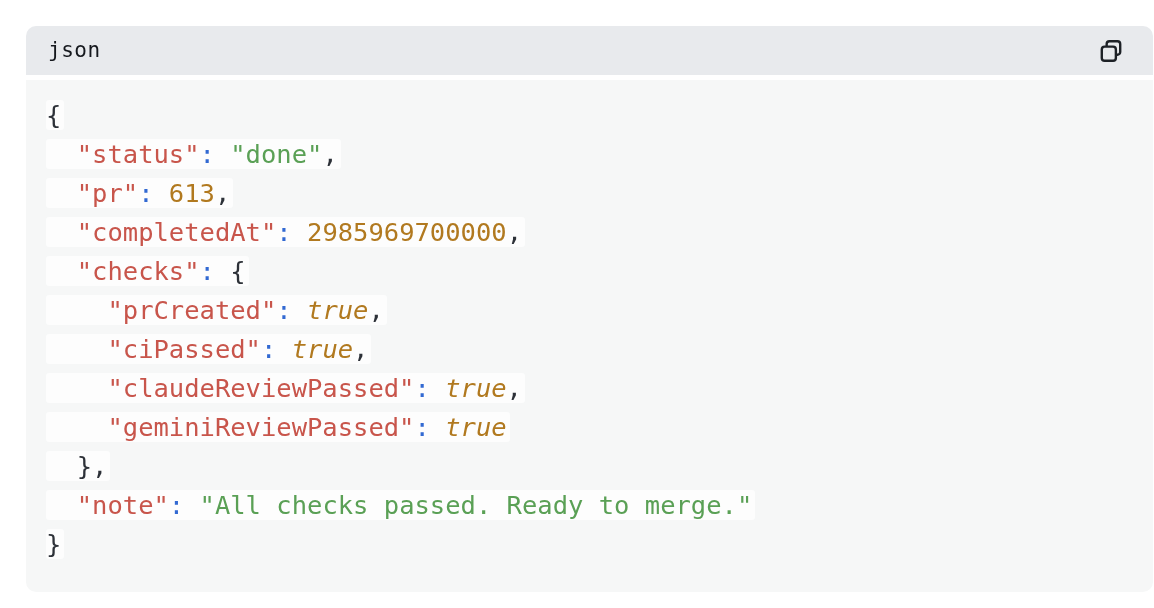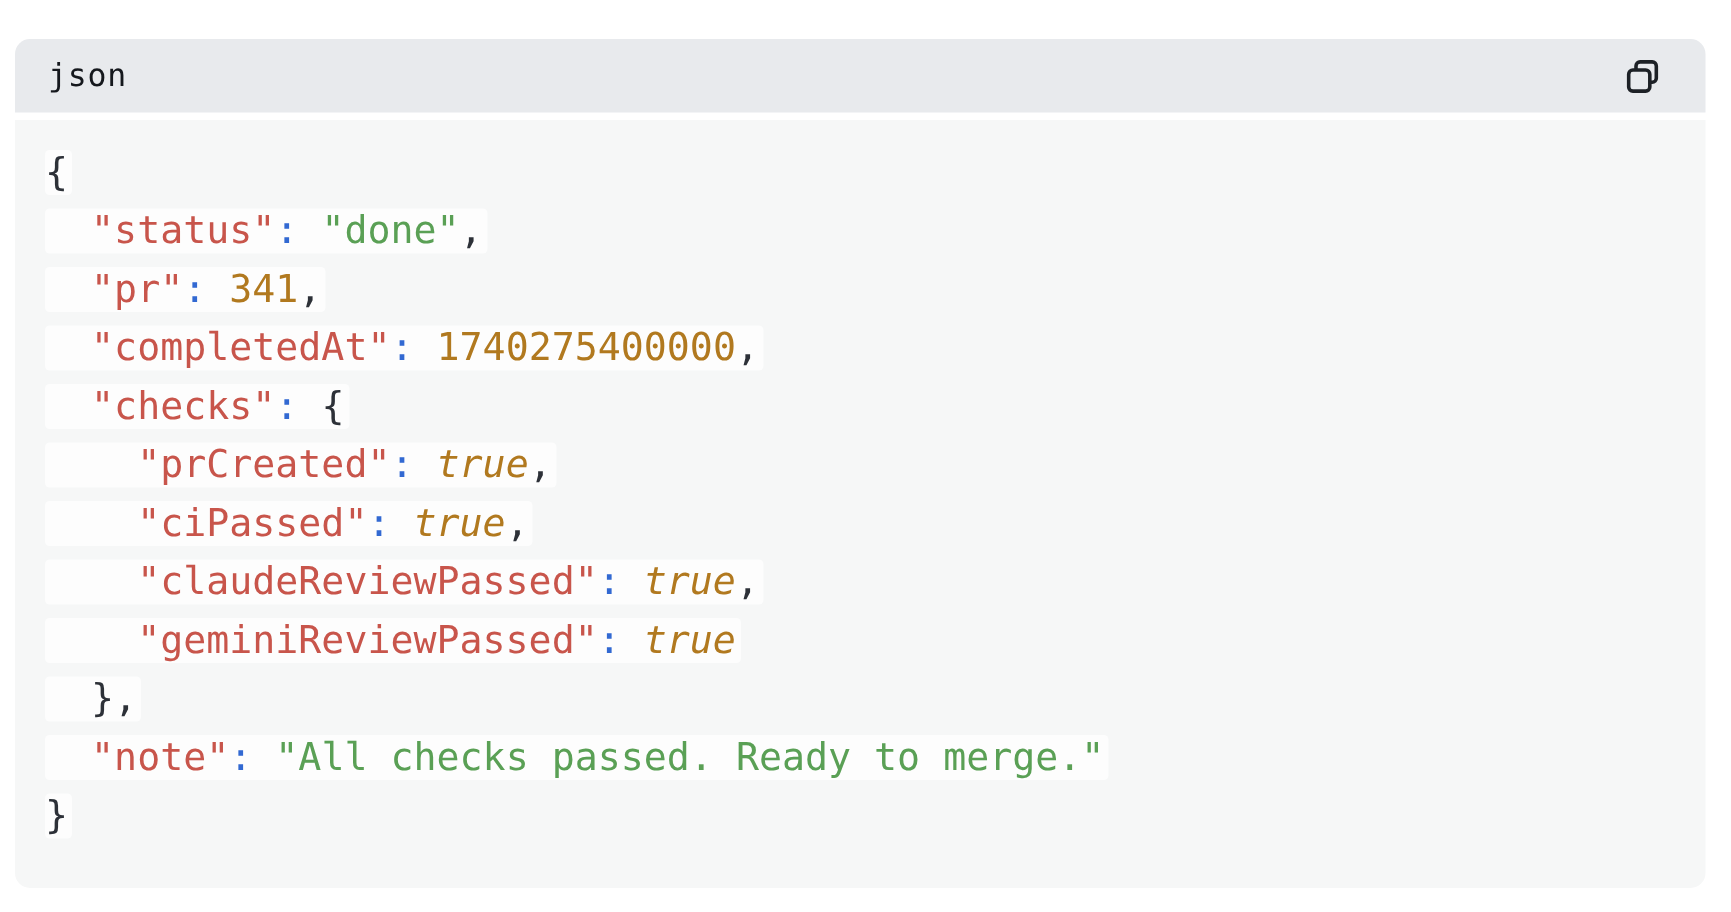--- a/index.html
+++ b/index.html
@@ -4,21 +4,21 @@
 <style>
   * { margin: 0; padding: 0; box-sizing: border-box; }
   html, body {
     width: 1154px; height: 608px;
     background: #ffffff;
     overflow: hidden;
     font-family: "DejaVu Sans Mono", monospace;
   }
   .code-block {
     position: absolute;
-    left: 10px; top: 26px;
+    left: 26px; top: 26px;
     width: 1127px;
   }
   .cb-header {
     background: var(--header-bg, #e8eaed);
     height: 49px;
     border-radius: 10px 10px 0 0;
     display: flex;
     align-items: center;
     justify-content: space-between;
     padding: 0 28px 0 22px;
@@ -83,22 +83,22 @@
       <svg viewBox="0 0 24 24">
         <path d="M8 8 V5.5 A2.5 2.5 0 0 1 10.5 3 H18 A2.5 2.5 0 0 1 20.5 5.5 V13 A2.5 2.5 0 0 1 18 15.5 H16.5"></path>
         <rect x="3.5" y="8" width="13" height="13" rx="2.6"></rect>
       </svg>
     </button>
   </div>
   <div class="cb-body">
     <div>
         <div class="code-line"><span class="line-content"><span class="tok-punct">{</span></span></div>
         <div class="code-line"><span class="line-content"><span class="tok-ws">  </span><span class="tok-key">"status"</span><span class="tok-colon">:</span><span class="tok-ws"> </span><span class="tok-str">"done"</span><span class="tok-punct">,</span></span></div>
-        <div class="code-line"><span class="line-content"><span class="tok-ws">  </span><span class="tok-key">"pr"</span><span class="tok-colon">:</span><span class="tok-ws"> </span><span class="tok-num">341</span><span class="tok-punct">,</span></span></div>
-        <div class="code-line"><span class="line-content"><span class="tok-ws">  </span><span class="tok-key">"completedAt"</span><span class="tok-colon">:</span><span class="tok-ws"> </span><span class="tok-num">1740275400000</span><span class="tok-punct">,</span></span></div>
+        <div class="code-line"><span class="line-content"><span class="tok-ws">  </span><span class="tok-key">"pr"</span><span class="tok-colon">:</span><span class="tok-ws"> </span><span class="tok-num">613</span><span class="tok-punct">,</span></span></div>
+        <div class="code-line"><span class="line-content"><span class="tok-ws">  </span><span class="tok-key">"completedAt"</span><span class="tok-colon">:</span><span class="tok-ws"> </span><span class="tok-num">2985969700000</span><span class="tok-punct">,</span></span></div>
         <div class="code-line"><span class="line-content"><span class="tok-ws">  </span><span class="tok-key">"checks"</span><span class="tok-colon">:</span><span class="tok-ws"> </span><span class="tok-punct">{</span></span></div>
         <div class="code-line"><span class="line-content"><span class="tok-ws">    </span><span class="tok-key">"prCreated"</span><span class="tok-colon">:</span><span class="tok-ws"> </span><span class="tok-bool">true</span><span class="tok-punct">,</span></span></div>
         <div class="code-line"><span class="line-content"><span class="tok-ws">    </span><span class="tok-key">"ciPassed"</span><span class="tok-colon">:</span><span class="tok-ws"> </span><span class="tok-bool">true</span><span class="tok-punct">,</span></span></div>
         <div class="code-line"><span class="line-content"><span class="tok-ws">    </span><span class="tok-key">"claudeReviewPassed"</span><span class="tok-colon">:</span><span class="tok-ws"> </span><span class="tok-bool">true</span><span class="tok-punct">,</span></span></div>
         <div class="code-line"><span class="line-content"><span class="tok-ws">    </span><span class="tok-key">"geminiReviewPassed"</span><span class="tok-colon">:</span><span class="tok-ws"> </span><span class="tok-bool">true</span></span></div>
         <div class="code-line"><span class="line-content"><span class="tok-ws">  </span><span class="tok-punct">},</span></span></div>
         <div class="code-line"><span class="line-content"><span class="tok-ws">  </span><span class="tok-key">"note"</span><span class="tok-colon">:</span><span class="tok-ws"> </span><span class="tok-str">"All checks passed. Ready to merge."</span></span></div>
         <div class="code-line"><span class="line-content"><span class="tok-punct">}</span></span></div>
       </div>
   </div>

